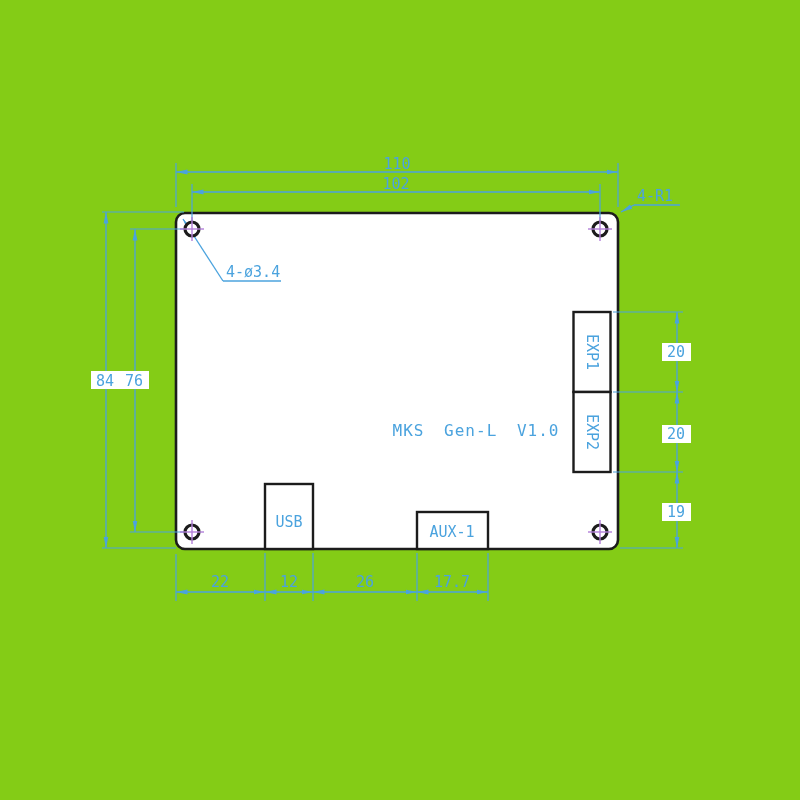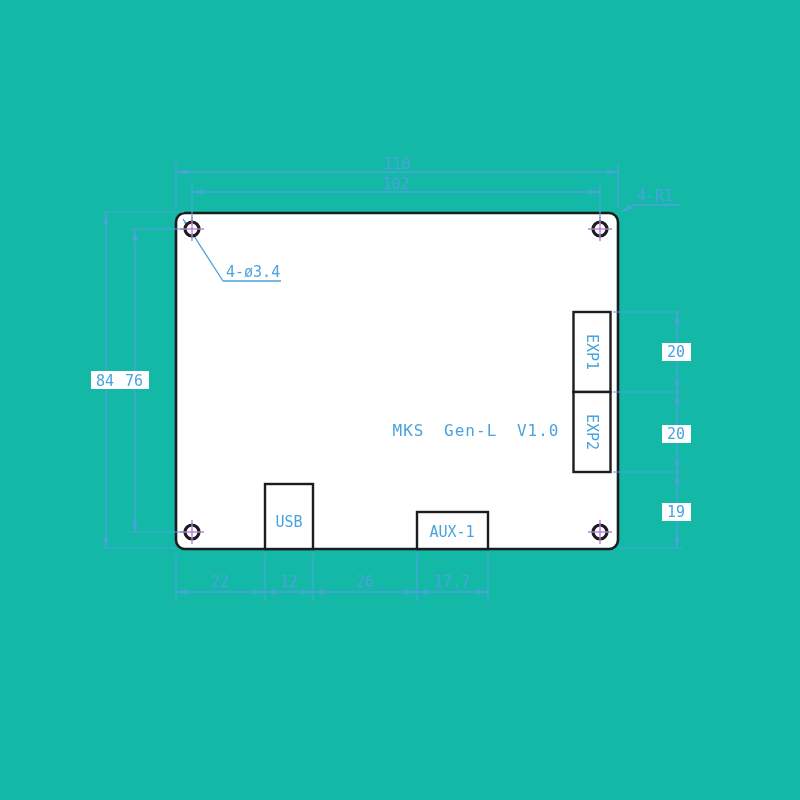--- a/index.html
+++ b/index.html
@@ -7,21 +7,21 @@
     padding: 0;
     background: #ffffff;
     width: 800px;
     height: 800px;
     overflow: hidden;
   }
   .stage {
     position: relative;
     width: 800px;
     height: 800px;
-    background: #14b8a6;
+    background: #84cc16;
   }
   svg { display: block; }
   svg text {
     font-family: "DejaVu Sans Mono", "Liberation Mono", monospace;
     fill: var(--dimension-blue, #4ba3de);
   }
   .dim-line {
     stroke: var(--dimension-blue, #4ba3de);
     stroke-width: 1.3;
     fill: none;

